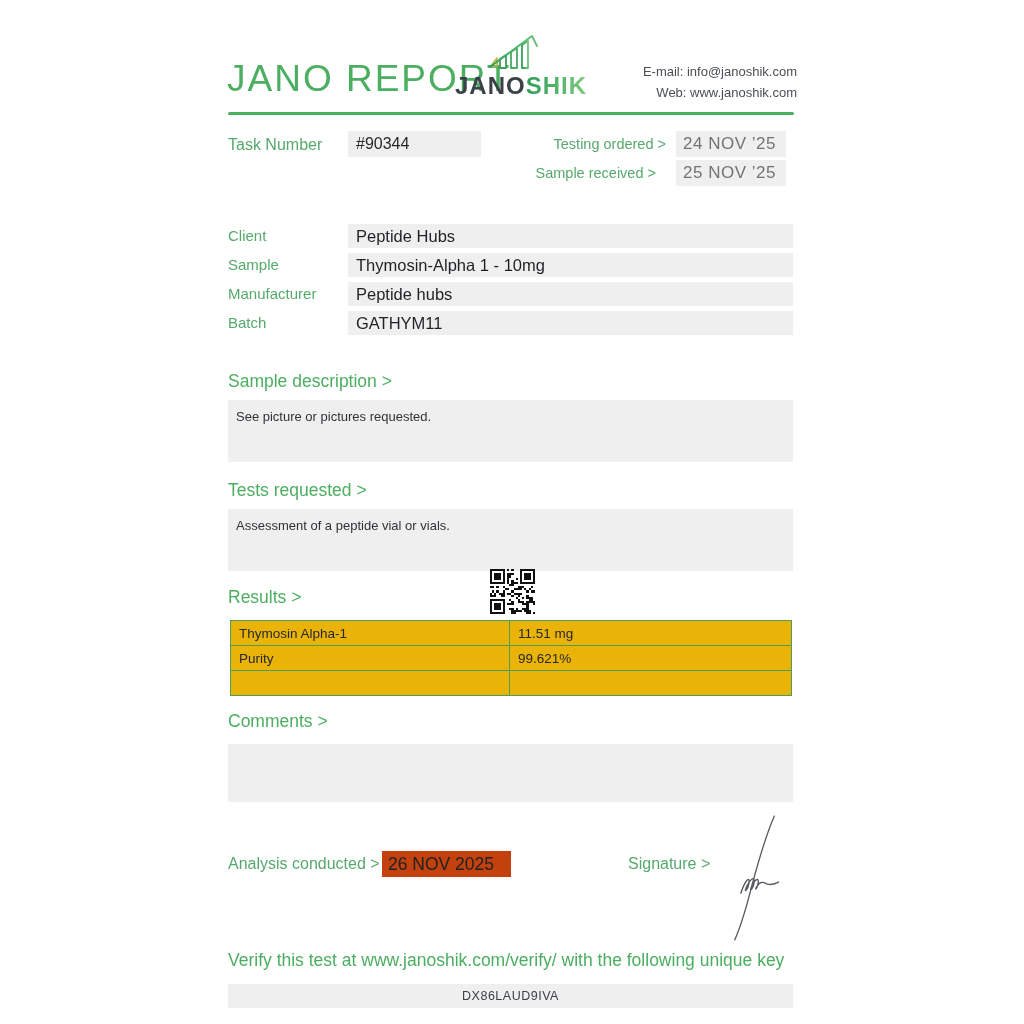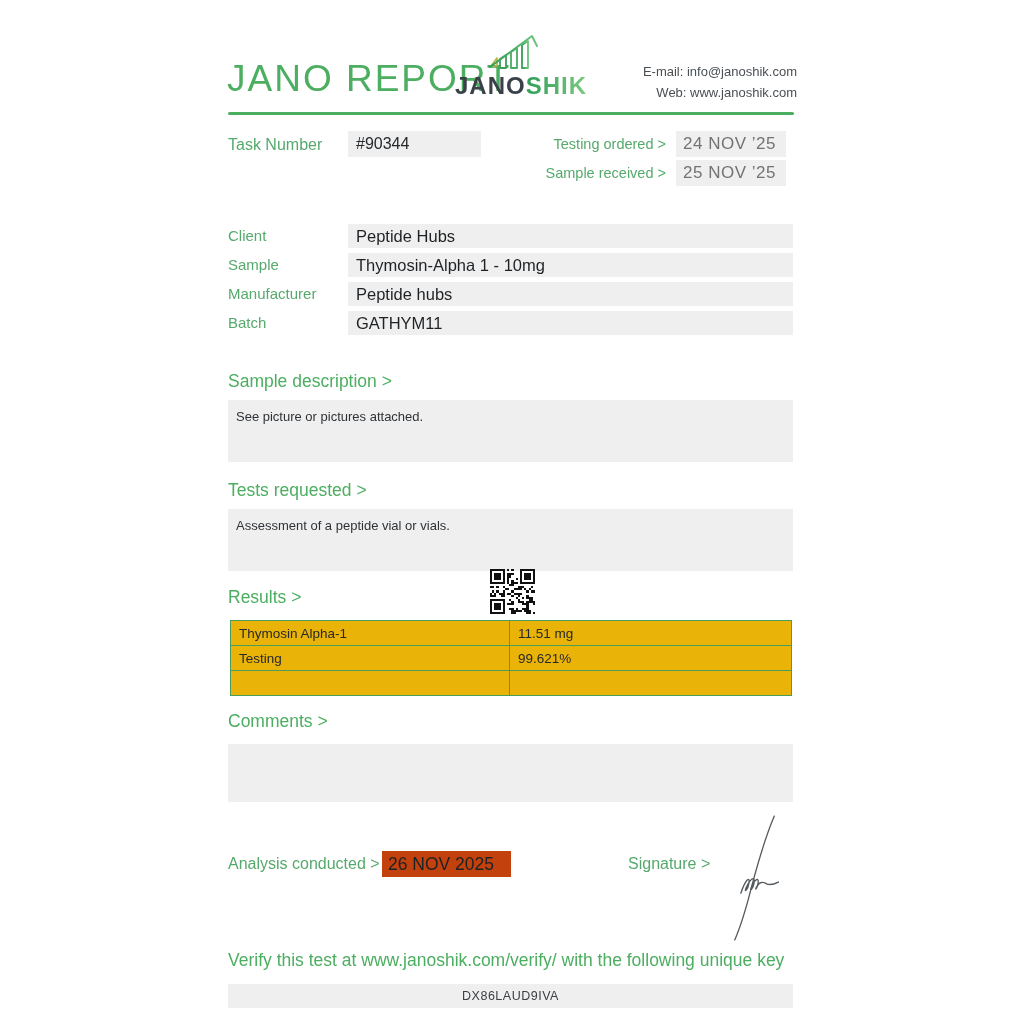--- a/index.html
+++ b/index.html
@@ -44,21 +44,21 @@
 
   
   .task-label { left: 228px; top: 136px; font-size: 16px; }
   .task-value-box {
     left: 348px; top: 131px; width: 133px; height: 26px;
     background: #efefef; font-size: 16px; line-height: 26px;
     padding-left: 8px; color: #26292c;
   }
   .date-row { display: flex; align-items: center; }
   .date-row-1 { right: 238px; top: 131px; }
-  .date-row-2 { right: 238px; top: 160px; }
+  .date-row-2 { right: 238px; top: 160px; gap: 10px; }
   .date-row .lbl { font-size: 14.5px; margin-right: 10px; white-space: nowrap; }
   .date-box {
     width: 110px; height: 26px; background: #efefef;
     font-size: 17px; font-weight: 500; line-height: 26px;
     padding-left: 7px; color: #737373; letter-spacing: 0.5px;
     white-space: nowrap;
   }
 
   
   .info-row-label { left: 228px; font-size: 15px; }
@@ -160,21 +160,21 @@
 <div class="abs info-row-label g-label" style="top:256px">Sample</div>
 <div class="abs info-row-box" style="top:253px">Thymosin-Alpha 1 - 10mg</div>
 
 <div class="abs info-row-label g-label" style="top:285px">Manufacturer</div>
 <div class="abs info-row-box" style="top:282px">Peptide hubs</div>
 
 <div class="abs info-row-label g-label" style="top:314px">Batch</div>
 <div class="abs info-row-box" style="top:311px">GATHYM11</div>
 
 <div class="abs section-heading" style="top:371px">Sample description &gt;</div>
-<div class="abs section-box" style="top:400px; height:62px">See picture or pictures attached.</div>
+<div class="abs section-box" style="top:400px; height:62px">See picture or pictures requested.</div>
 
 <div class="abs section-heading" style="top:480px">Tests requested &gt;</div>
 <div class="abs section-box" style="top:509px; height:62px">Assessment of a peptide vial or vials.</div>
 
 <div class="abs section-heading" style="top:587px">Results &gt;</div>
 <svg class="abs qr" id="qr-svg" width="49" height="45" viewBox="0 0 21 21" shape-rendering="crispEdges">
     <rect x="0" y="0" width="1" height="1" fill="#111"></rect>
     <rect x="1" y="0" width="1" height="1" fill="#111"></rect>
     <rect x="2" y="0" width="1" height="1" fill="#111"></rect>
     <rect x="3" y="0" width="1" height="1" fill="#111"></rect>
@@ -378,21 +378,21 @@
     <rect x="20" y="20" width="1" height="1" fill="#111"></rect>
   </svg>
 
 <table class="abs results-table">
   <tbody>
       <tr>
     <td class="c1">Thymosin Alpha-1</td>
     <td>11.51 mg</td>
   </tr>
   <tr>
-    <td class="c1">Testing</td>
+    <td class="c1">Purity</td>
     <td>99.621%</td>
   </tr>
   <tr>
     <td class="c1"></td>
     <td></td>
   </tr>
 </tbody>
   </table>
 
 <div class="abs section-heading" style="top:711px">Comments &gt;</div>

